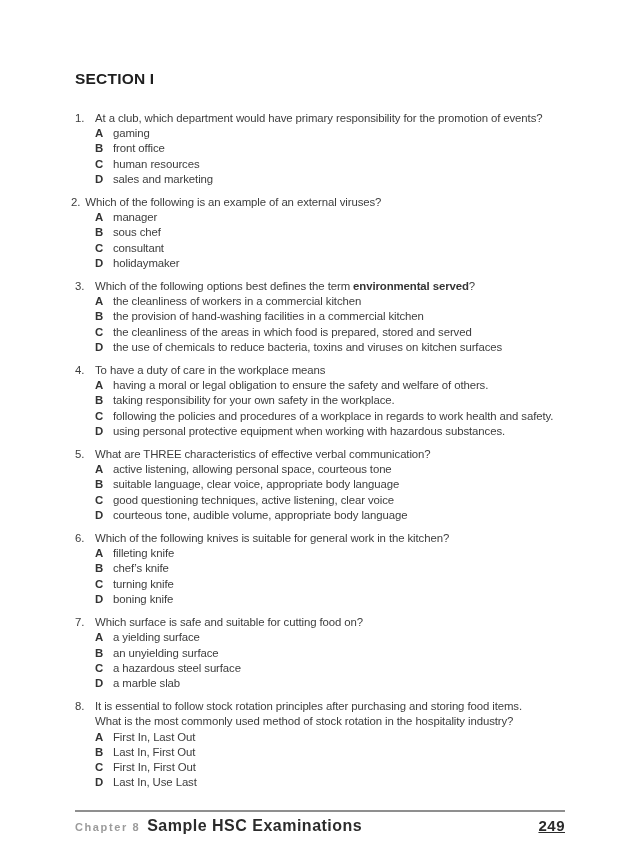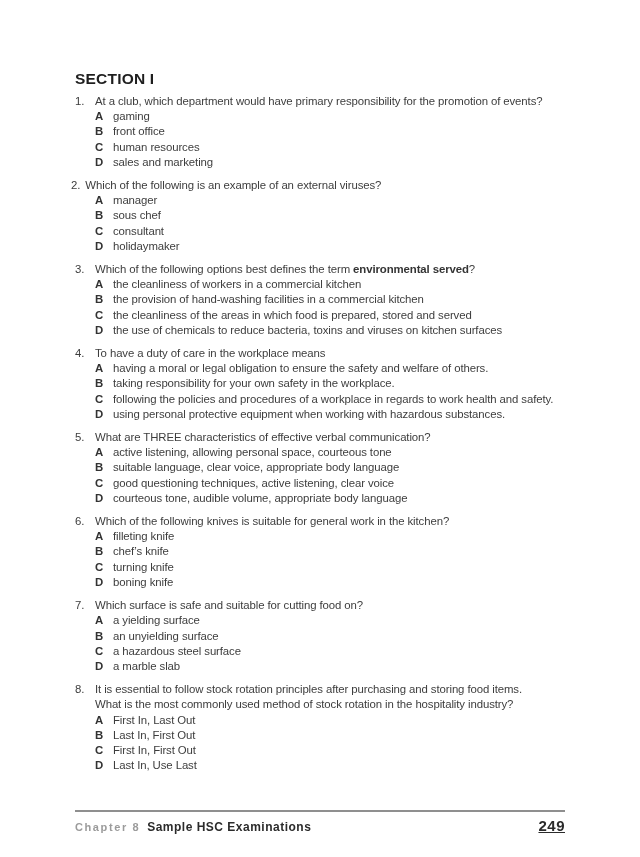--- a/index.html
+++ b/index.html
@@ -16,21 +16,21 @@
     position: absolute;
     left: 75px;
     right: 70px;
     top: 70px;
   }
   .section-title {
     font-size: 15.5px;
     font-weight: bold;
     color: #1e1e1e;
     letter-spacing: 0.2px;
-    margin: 0 0 6px 0;
+    margin: 0 0 23px 0;
   }
   .question {
     margin-bottom: 8px;
     font-size: 11.4px;
     line-height: 15.2px;
     letter-spacing: -0.1px;
     color: #3d3d3d;
   }
   .q-line { display: flex; }
   .q-num { width: 20px; flex: none; }
@@ -51,21 +51,21 @@
     align-items: baseline;
     justify-content: space-between;
   }
   .footer-chapter-label {
     font-size: 11px;
     font-weight: bold;
     color: #9b9b9b;
     letter-spacing: 1.6px;
   }
   .footer-chapter-title {
-    font-size: 12px;
+    font-size: 16px;
     font-weight: bold;
     color: #2b2b2b;
     letter-spacing: 0.5px;
     margin-left: 7px;
   }
   .footer-page-number {
     font-size: 15px;
     font-weight: bold;
     color: #2b2b2b;
     letter-spacing: 0.5px;

